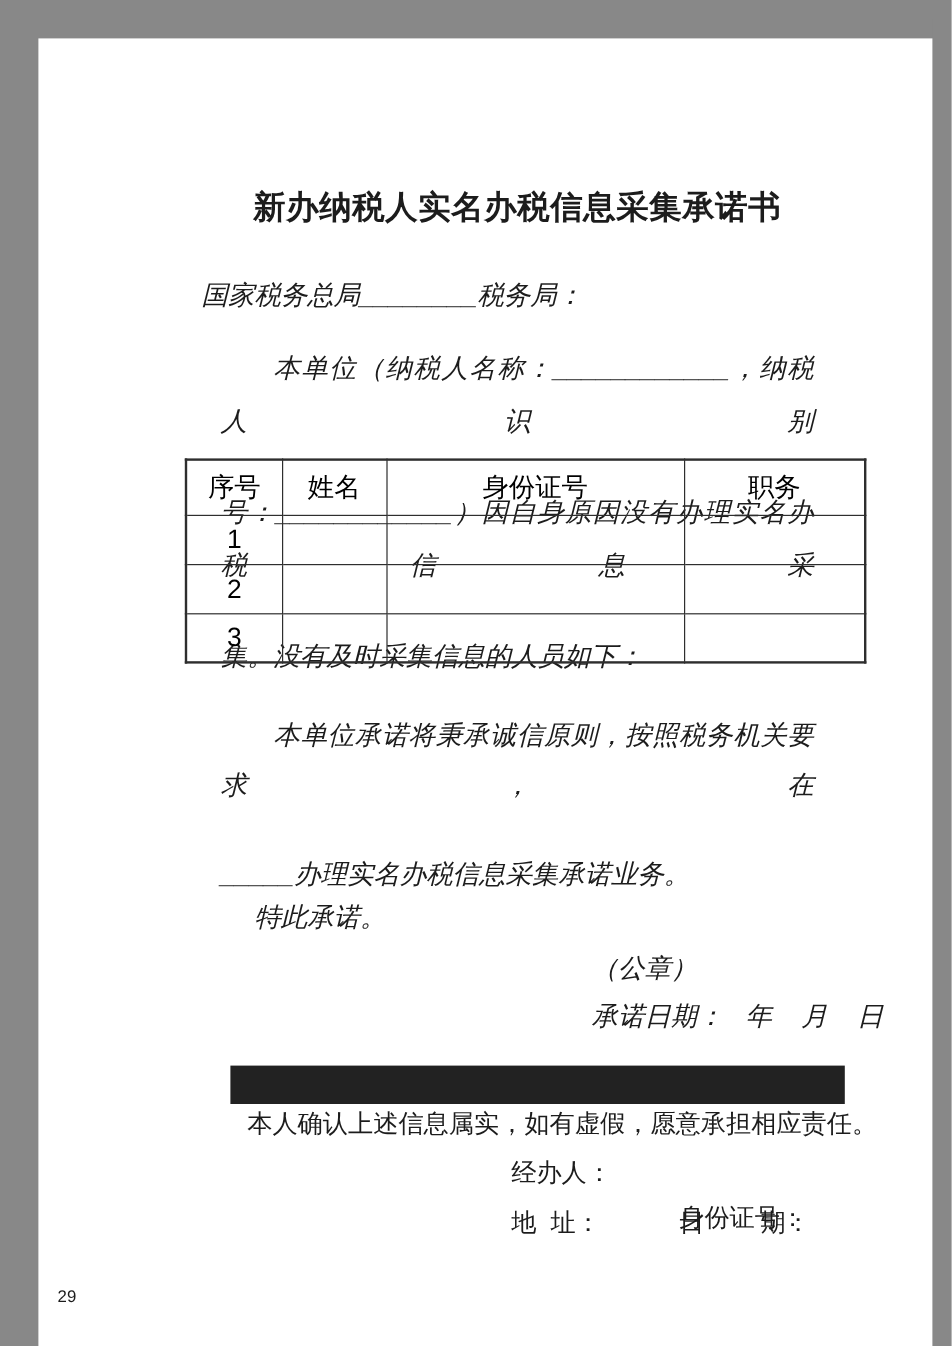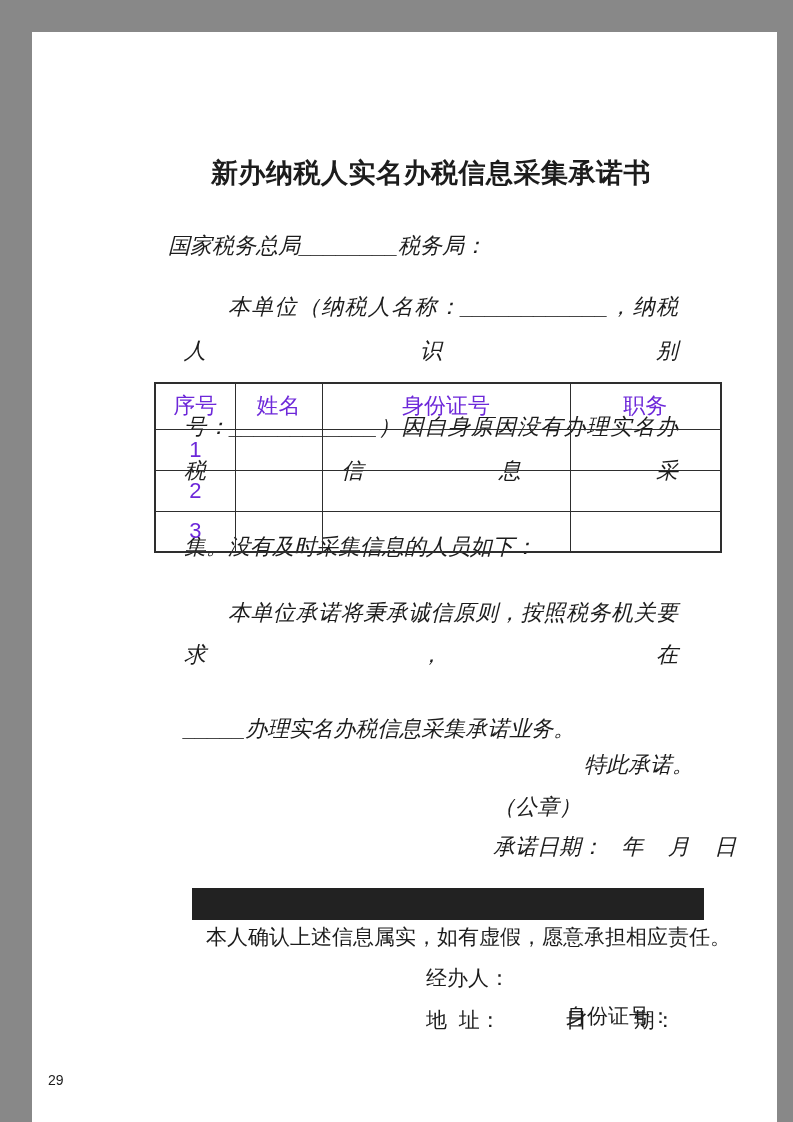--- a/index.html
+++ b/index.html
@@ -34,38 +34,37 @@
   .line  { text-align: left; }
   .jline { text-align: justify; text-align-last: justify; }
   .indent { text-indent: 2em; }
   .people-table {
     position: absolute;
     top: 350px; left: 122px;
     width: 566px;
     border-collapse: collapse;
     table-layout: fixed;
     font-size: 22px;
-    color: #6d28d9;
+    color: #000000;
     border: 2px solid #2e2e2e;
   }
   .people-table th, .people-table td {
     border: 1px solid #2e2e2e;
     text-align: center;
     vertical-align: middle;
     font-weight: normal;
     padding: 0;
   }
   .people-table thead tr { height: 46px; }
   .people-table tbody tr { height: 41px; }
   .closing {
     position: absolute;
     top: 696px; left: 120px; width: 558px;
     line-height: 42px;
     text-indent: 2em;
-    text-align: right;
   }
   .seal {
     position: absolute;
     top: 744px; left: 445px;
     line-height: 30px;
   }
   .commit-date {
     position: absolute;
     top: 784px; left: 445px;
     line-height: 30px;

